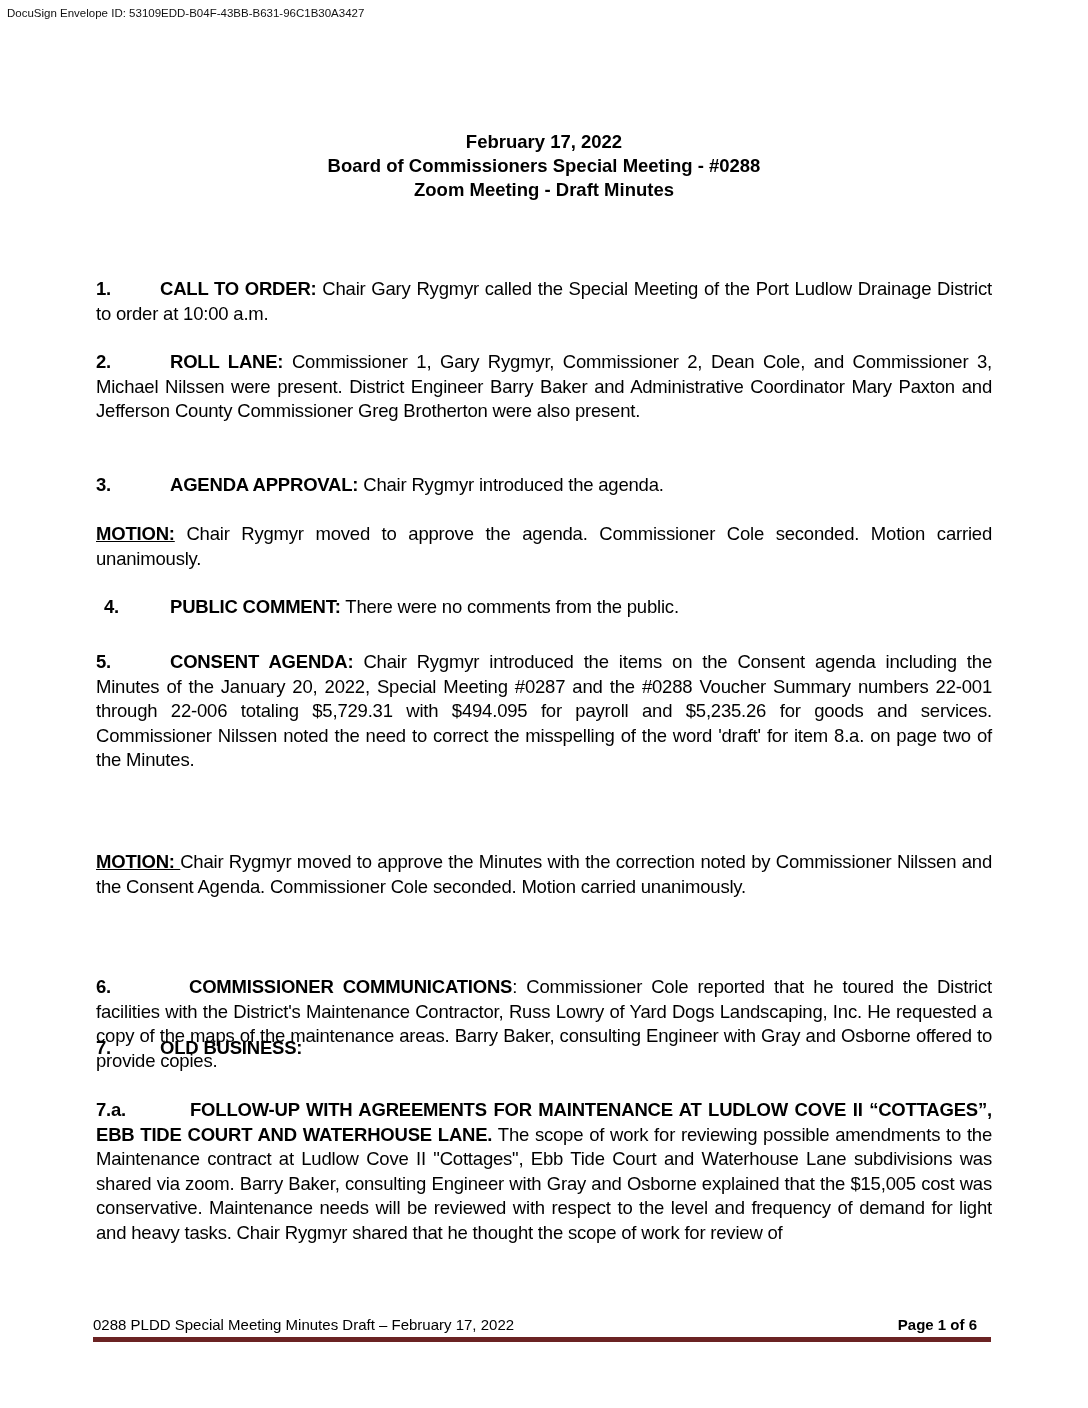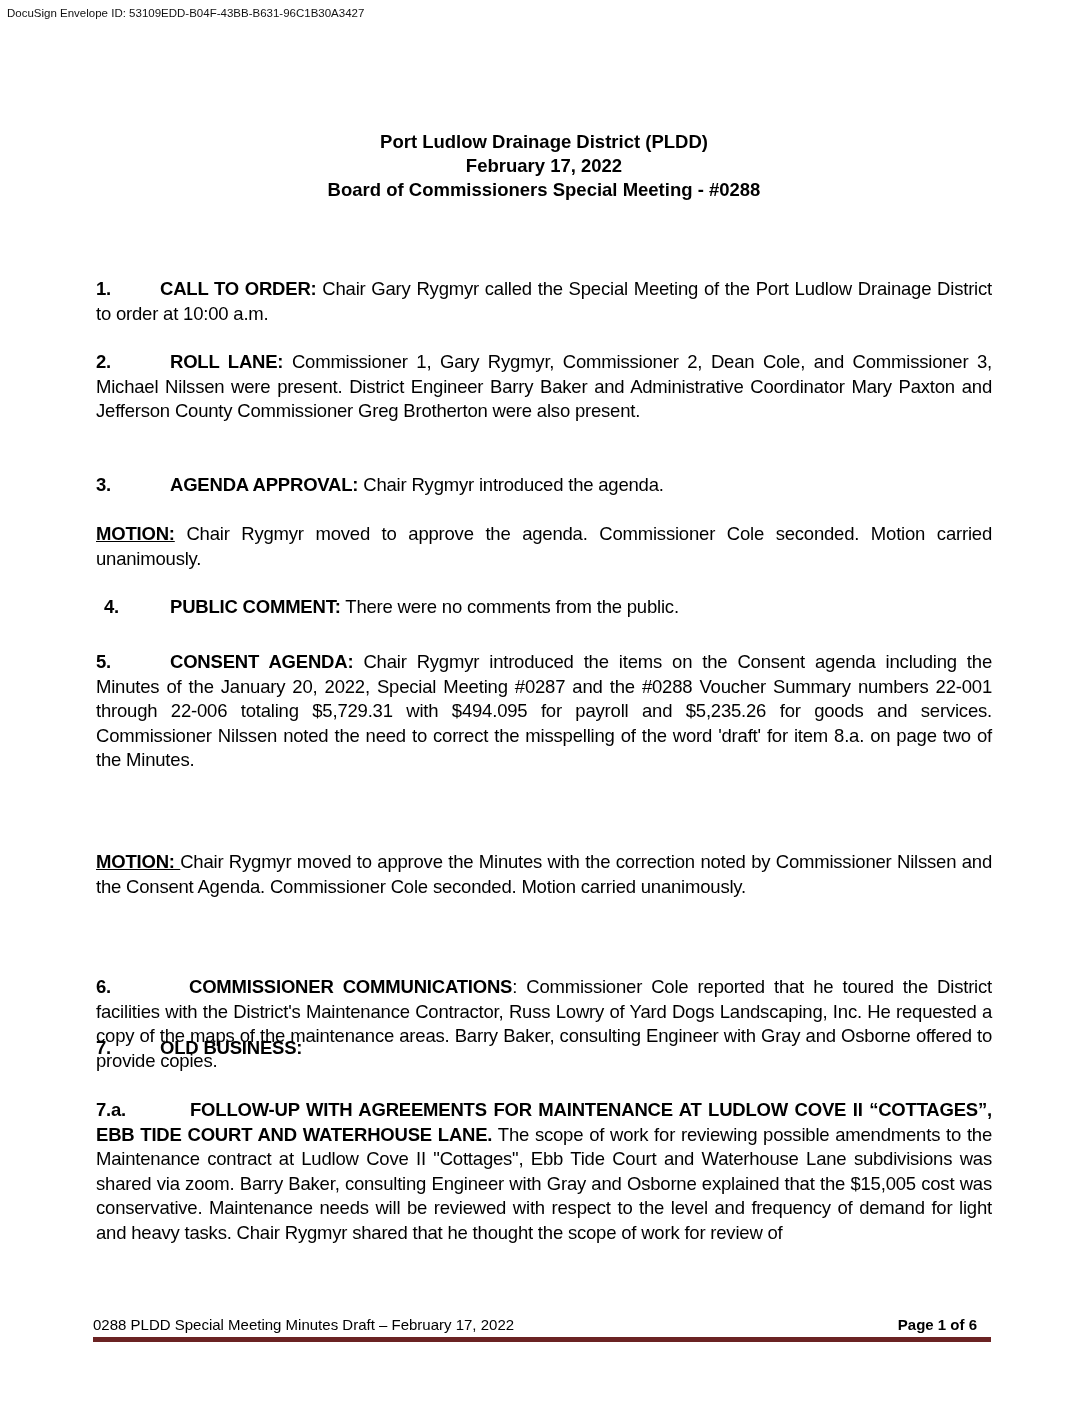--- a/index.html
+++ b/index.html
@@ -15,23 +15,23 @@
   .footer .left { position: absolute; left: 0; top: 0; }
   .footer .right { position: absolute; right: 16px; top: 0; font-weight: bold; }
   .footer-rule { position: absolute; left: 93px; top: 1337px; width: 898px; height: 5px; background: #6b2323; }
 </style>
 </head>
 <body>
 
 <div class="envelope">DocuSign Envelope ID: 53109EDD-B04F-43BB-B631-96C1B30A3427</div>
 
 <div class="header">
-  <div>Port Ludlow Drainage District (PLDD)</div>
   <div>February 17, 2022</div>
   <div>Board of Commissioners Special Meeting - #0288</div>
+  <div>Zoom Meeting - Draft Minutes</div>
 </div>
 
 <div class="body" style="top:277px;">
   <p><span class="num" style="width:64px;">1.</span><span class="b">CALL TO ORDER:</span><span> Chair Gary Rygmyr called the Special Meeting of the Port Ludlow Drainage District to order at 10:00 a.m.</span></p>
 </div>
 
 <div class="body" style="top:350px;">
   <p><span class="num" style="width:74px;">2.</span><span class="b">ROLL LANE:</span><span> Commissioner 1, Gary Rygmyr, Commissioner 2, Dean Cole, and Commissioner 3, Michael Nilssen were present. District Engineer Barry Baker and Administrative Coordinator Mary Paxton and Jefferson County Commissioner Greg Brotherton were also present.</span></p>
 </div>
 

